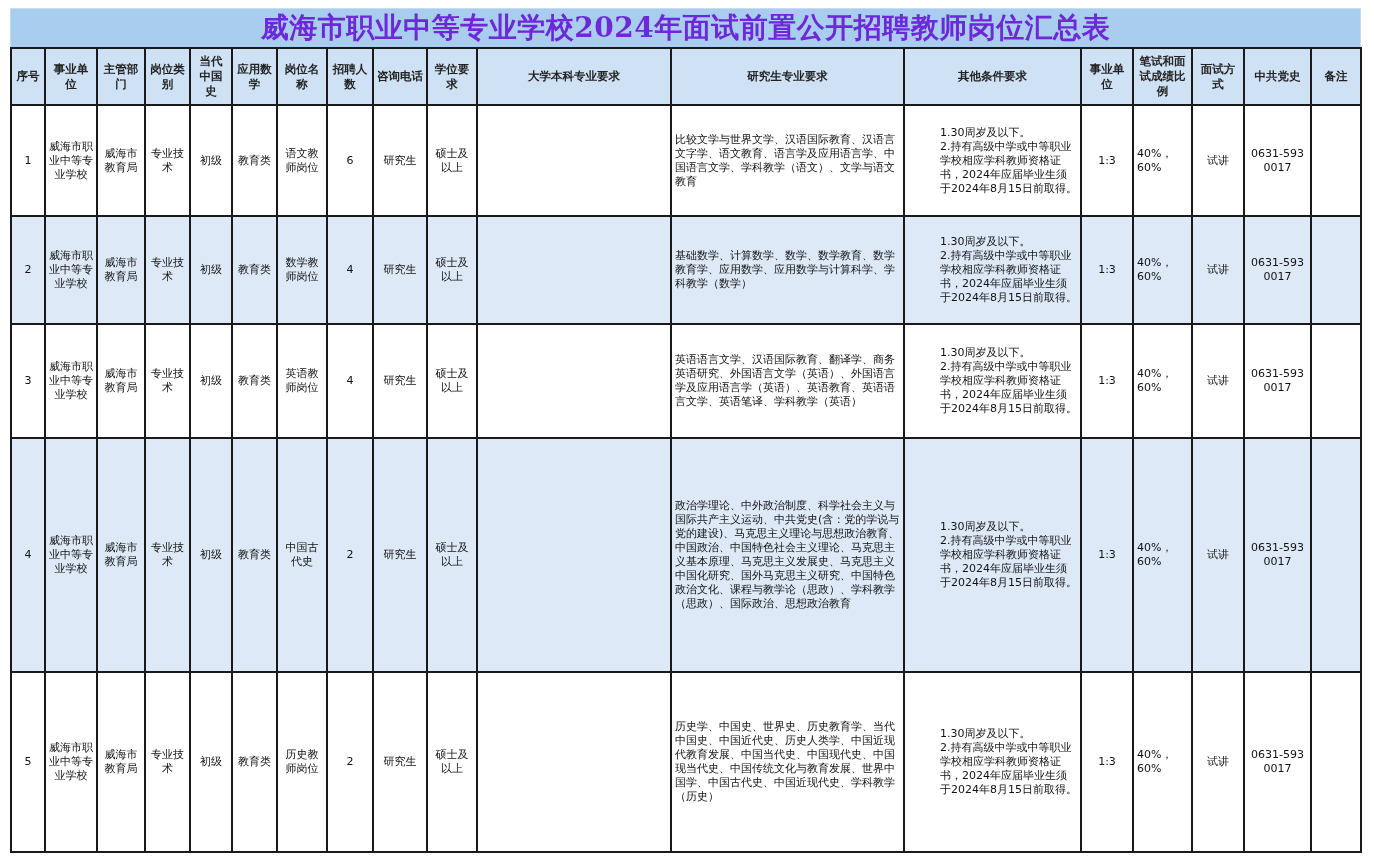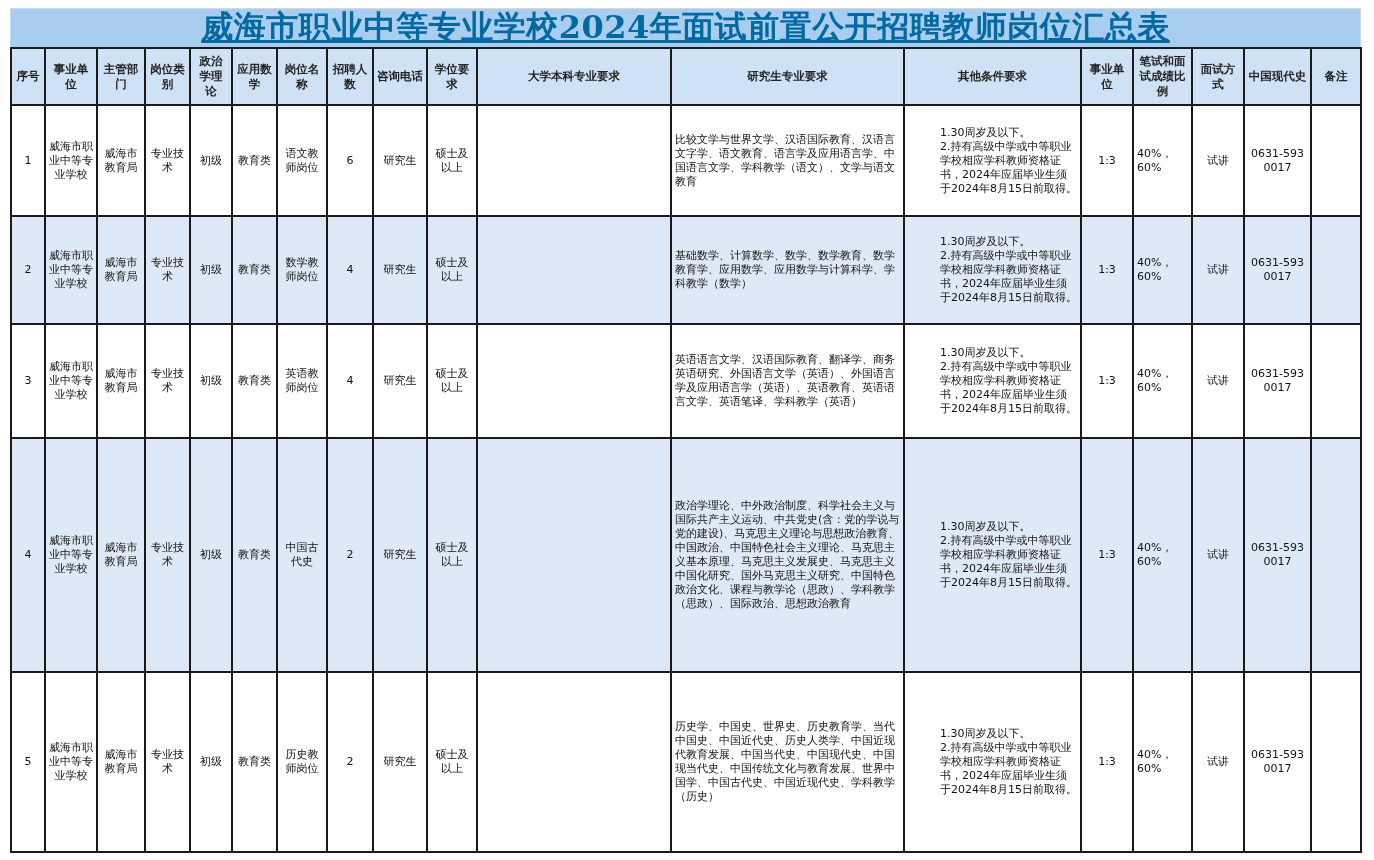--- a/index.html
+++ b/index.html
@@ -1,22 +1,22 @@
 <!DOCTYPE html>
 <html><head>
   <meta charset="utf-8">
   <style>
     html, body { margin: 0; padding: 0; background: #ffffff; }
     body { width: 1374px; height: 860px; position: relative; overflow: hidden;
            font-family: "DejaVu Sans", sans-serif; color: #111; }
     .sheet { position: absolute; left: 10px; top: 8px; width: 1351px; }
     .title-bar { height: 38px; background: #a9cdef; border: 1px solid #c8dcef;
                  border-bottom: none; display: flex; align-items: center; justify-content: center; }
-    .title-text { font-family: "DejaVu Serif", serif; font-weight: bold; font-size: 32px;
-                  color: #0369a1; letter-spacing: 0.5px; text-decoration: underline; }
+    .title-text { font-family: "DejaVu Serif", serif; font-weight: bold; font-size: 28px;
+                  color: #6d28d9; letter-spacing: 0.5px; }
     table { border-collapse: collapse; table-layout: fixed; width: 1351px; }
     td, th { border: 2px solid #1a1a1a; padding: 2px 3px; vertical-align: middle;
              text-align: center; font-size: 11px; line-height: 14px; overflow: hidden; }
     th { background: #cfe2f5; font-weight: bold; font-size: 11.5px; line-height: 15px; color: #222; }
     tr.row-even td { background: #dde9f7; }
     tr.row-odd td { background: #ffffff; }
     td.left { text-align: left; }
     td.multi { white-space: pre-line; padding-left: 35px; }
     .narrow-wrap { word-break: break-all; }
   </style>
@@ -47,33 +47,33 @@
         <col style="width:52px">
       <col style="width:67px">
         <col style="width:50px">
     </colgroup>
     <thead>
       <tr style="height:57px">
         <th>序号</th>
         <th>事业单位</th>
         <th>主管部门</th>
         <th>岗位类别</th>
-        <th>政治学理论</th>
+        <th>当代中国史</th>
         <th>应用数学</th>
         <th>岗位名称</th>
         <th>招聘人数</th>
         <th>咨询电话</th>
         <th>学位要求</th>
         <th>大学本科专业要求</th>
         <th>研究生专业要求</th>
         <th>其他条件要求</th>
         <th>事业单位</th>
         <th>笔试和面试成绩比例</th>
         <th>面试方式</th>
-        <th>中国现代史</th>
+        <th>中共党史</th>
         <th>备注</th>
       </tr>
     </thead>
     <tbody>
       <tr class="row-odd" style="height:111px">
         <td>1</td>
         <td class="narrow-wrap">威海市职业中等专业学校</td>
         <td class="narrow-wrap">威海市教育局</td>
         <td class="narrow-wrap">专业技术</td>
         <td>初级</td>

